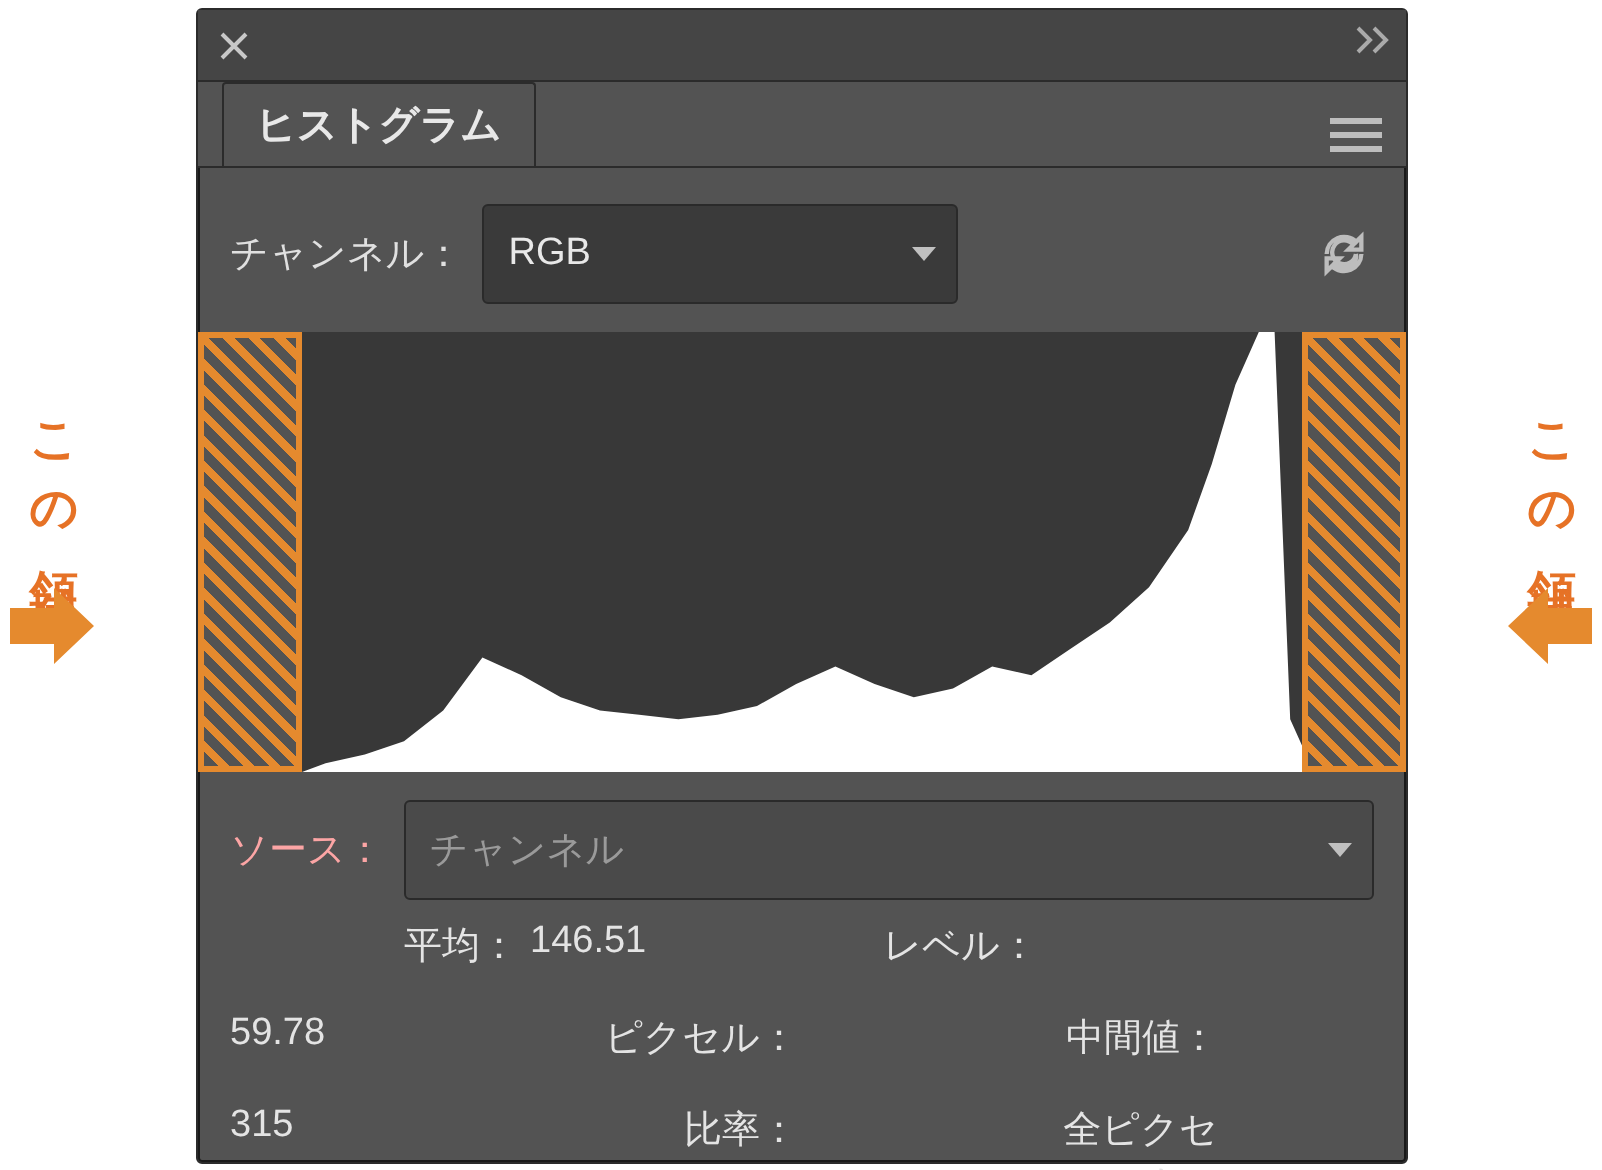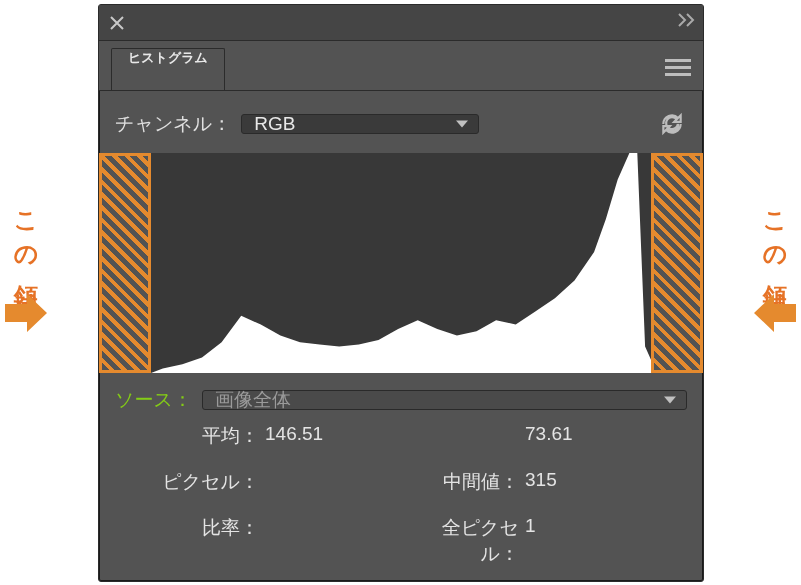--- a/index.html
+++ b/index.html
@@ -61,26 +61,26 @@
     height:50px;
     display:flex;align-items:flex-end;
     padding-left:12px;
     border-bottom:1px solid #2b2b2b;
     background:#535353;
     position:relative;
   }
   .tab{
     height:42px;
     padding:0 16px;
-    display:flex;align-items:flex-start;
+    display:flex;align-items:center;
     background:#535353;
     border:1px solid #2b2b2b;
     border-bottom:none;
     border-radius:2px 2px 0 0;
-    font-size:13px;
+    font-size:20px;
     font-weight:600;
     color:#e8e8e8;
   }
   .tab.active{background:#535353;}
   .menuicon{
     position:absolute;right:12px;top:14px;
     width:26px;cursor:pointer;
   }
   .menuicon div{height:3px;background:#bdbdbd;margin:4px 0;}
   .body{
@@ -90,21 +90,21 @@
   }
   .row{
     display:flex;align-items:center;
     margin-bottom:14px;
   }
   .lab{
     color:#e0e0e0;font-size:19px;
     margin-right:10px;
   }
   .select{
-    height:20px;
+    height:50px;
     background:#3a3a3a;
     border:1px solid #2a2a2a;
     border-radius:3px;
     display:flex;align-items:center;
     padding:0 12px;
     color:#e8e8e8;
     font-size:19px;
     position:relative;
     cursor:pointer;
   }
@@ -136,21 +136,21 @@
   .hatch.right{right:0;}
   .histo{
     position:absolute;left:52px;right:52px;top:0;bottom:0;
     background:#383838;
   }
   .histo svg{position:absolute;left:0;top:0;width:100%;height:100%;}
   .source-row{
     display:flex;align-items:center;
     margin-top:14px;margin-bottom:10px;
   }
-  .source-row .lab{color:#84cc16;}
+  .source-row .lab{color:#fca5a5;}
   .select.src{flex:1;background:#4a4a4a;color:#9a9a9a;}
   .stats{
     display:grid;
     grid-template-columns:150px 140px 120px 90px;
     row-gap:20px;
     font-size:19px;
     color:#e4e4e4;
   }
   .stats .k{text-align:right;padding-right:6px;}
   .stats .v{}
@@ -220,31 +220,32 @@
       <div class="histo">
         <svg id="histo-svg" viewBox="0 0 500 220" preserveAspectRatio="none">
             <path d="M 0 220 L 0.0 220.0 L 11.8 215.6 L 31.4 211.2 L 51.0 204.6 L 70.6 189.2 L 90.2 162.8 L 109.8 171.6 L 129.4 182.6 L 149.0 189.2 L 168.6 191.4 L 188.2 193.6 L 207.8 191.4 L 227.5 187.0 L 247.1 176.0 L 266.7 167.2 L 286.3 176.0 L 305.9 182.6 L 325.5 178.2 L 345.1 167.2 L 364.7 171.6 L 384.3 158.4 L 403.9 145.2 L 423.5 127.6 L 443.1 99.0 L 454.9 66.0 L 466.7 26.4 L 478.4 0.0 L 486.3 0.0 L 494.1 193.6 L 500.0 206.8 L 500 220 Z" fill="#ffffff"></path>
           </svg>
       </div>
     </div>
 
     <div class="source-row">
       <span class="lab">ソース：</span>
       <div class="select src">
-        <span>画像全体</span>
+        <span>チャンネル</span>
         <span class="chev"></span>
       </div>
     </div>
 
     <div class="stats">
       <div class="k">平均：</div>
       <div class="v">146.51</div>
+      <div class="k">レベル：</div>
       <div class="v"></div>
 
-      <div class="v">73.61</div>
+      <div class="v">59.78</div>
       <div class="k">ピクセル：</div>
       <div class="v"></div>
 
       <div class="k">中間値：</div>
       <div class="v">315</div>
       <div class="k">比率：</div>
       <div class="v"></div>
 
       <div class="k">全ピクセル：</div>
       <div class="v">1</div>

